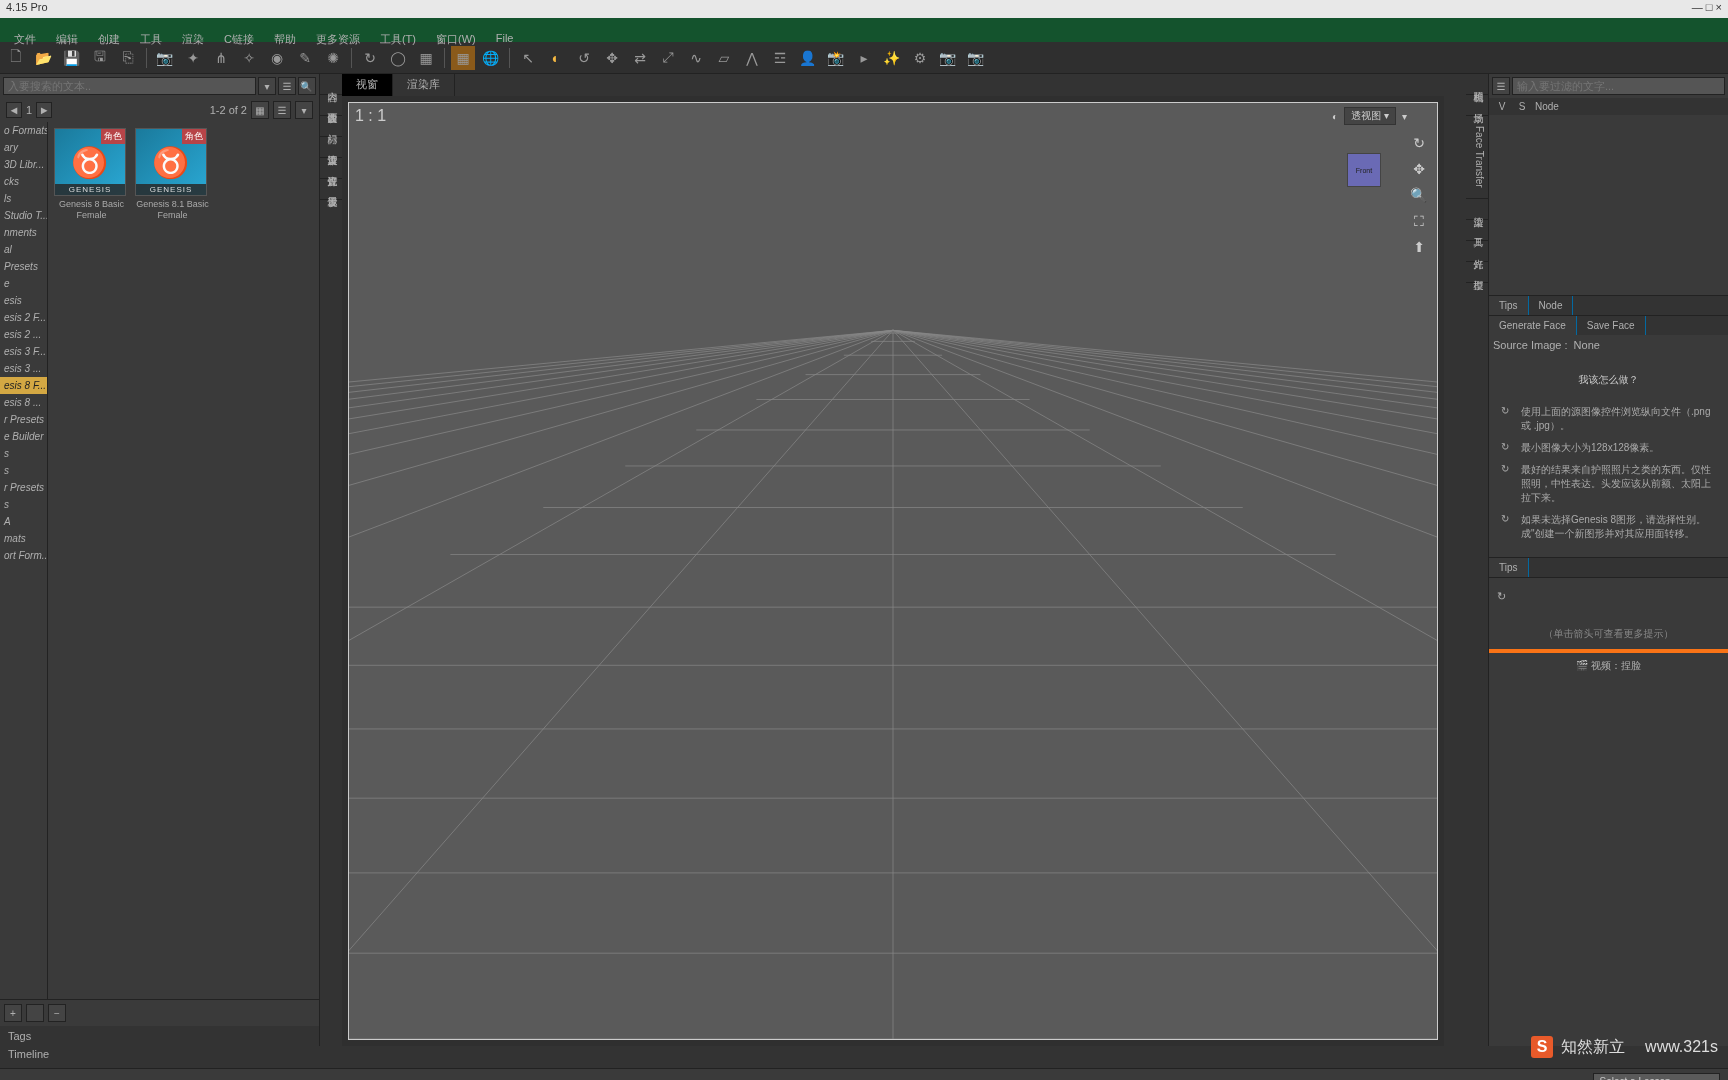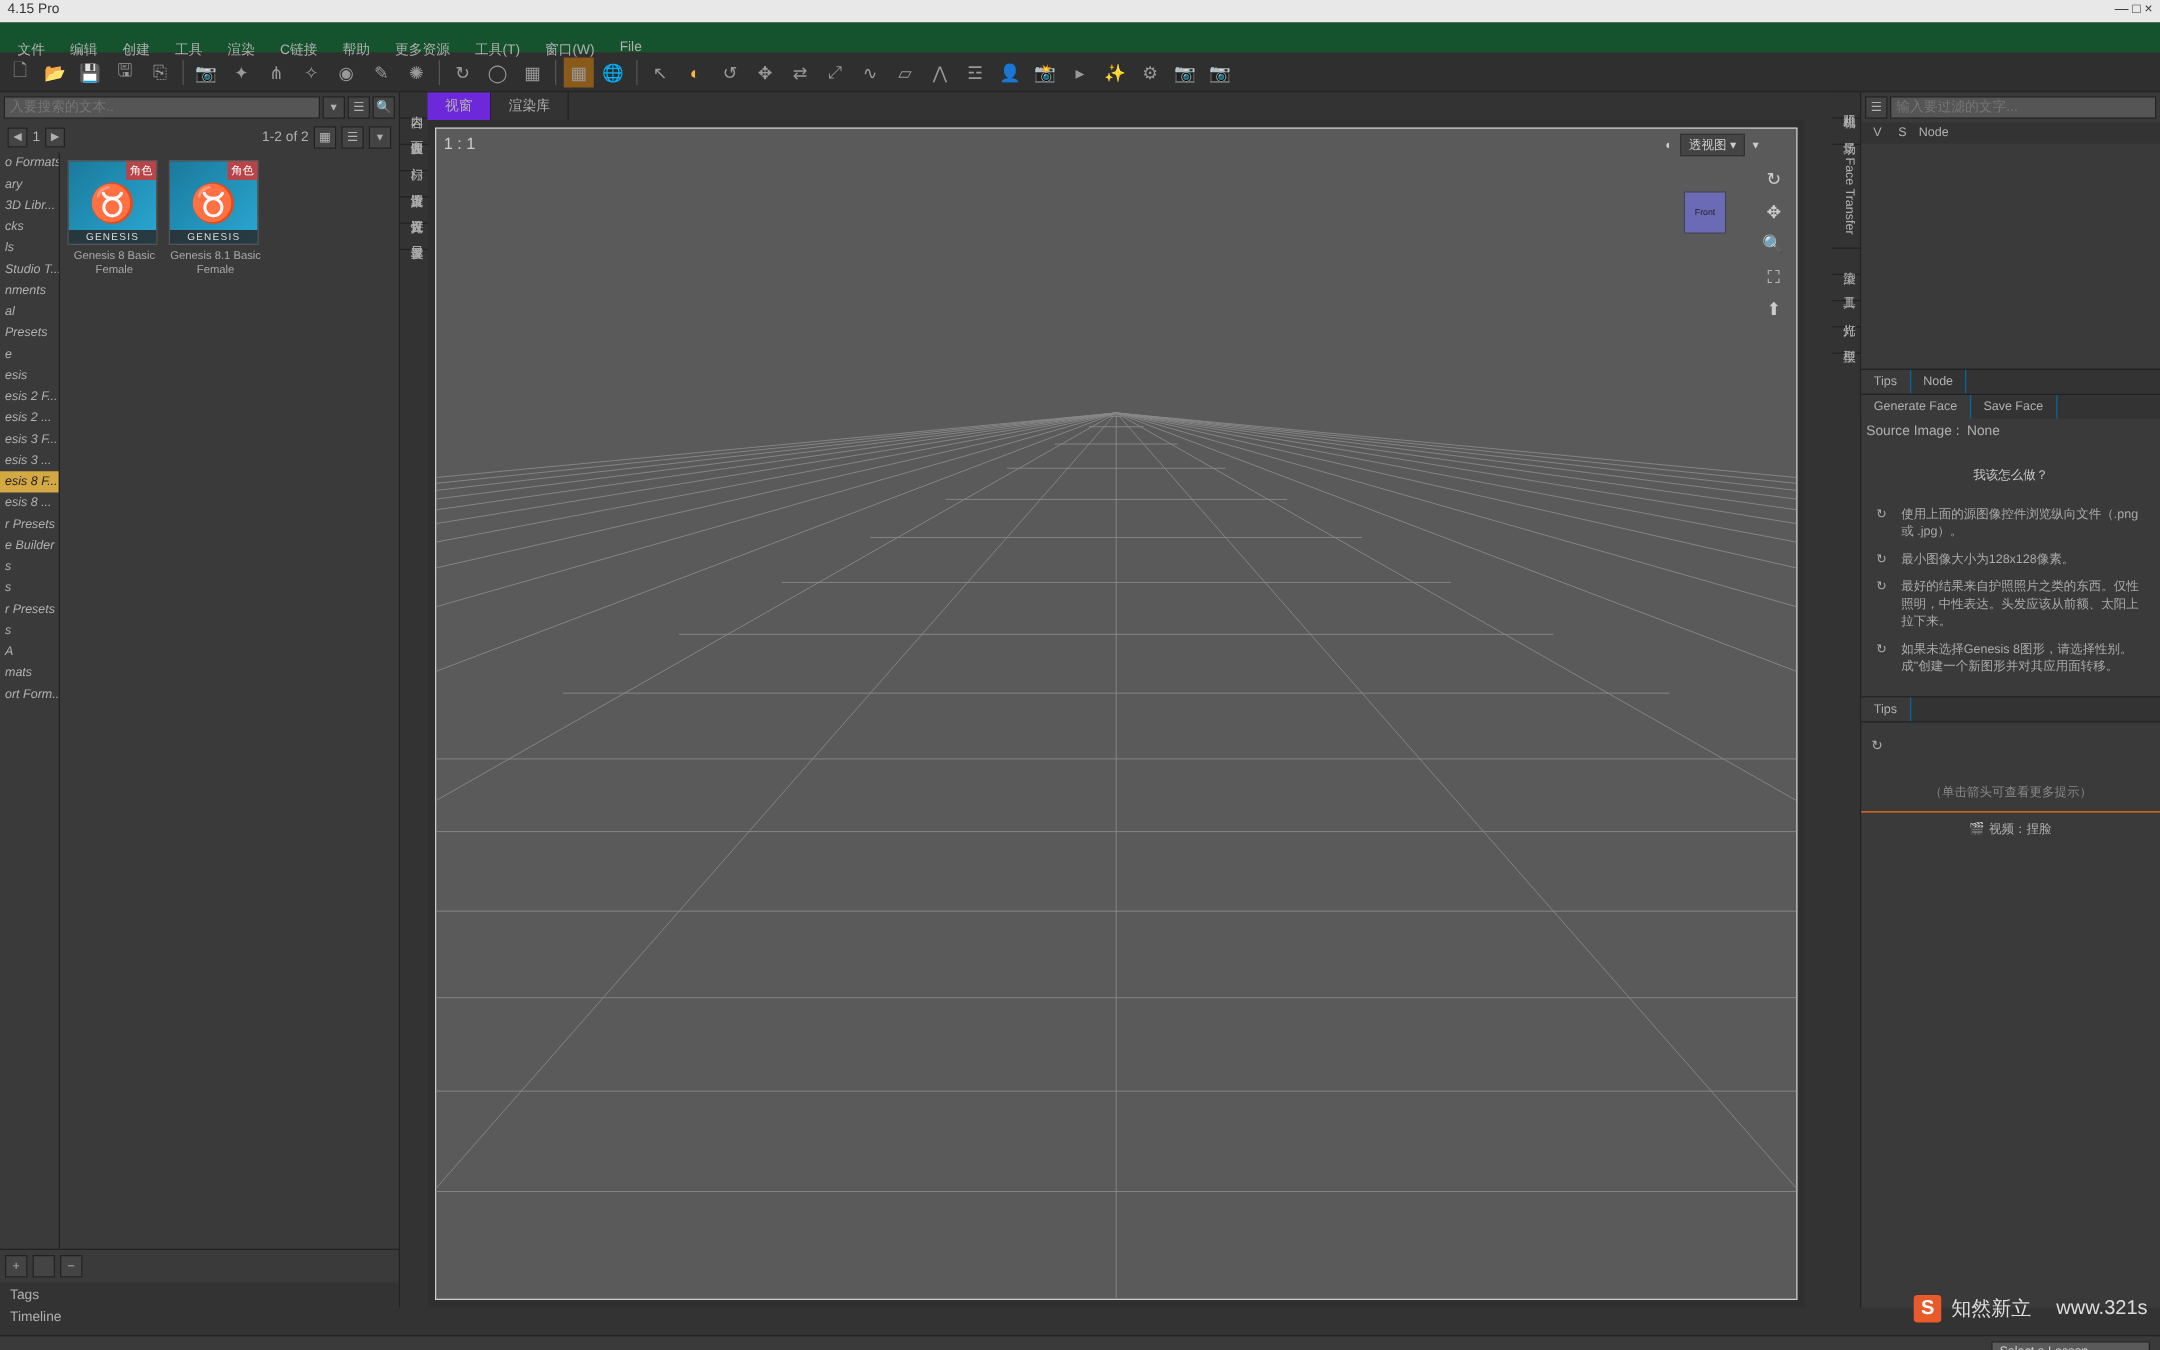--- a/index.html
+++ b/index.html
@@ -30,25 +30,25 @@
 .thumb-genesis { position: absolute; bottom: 0; left: 0; right: 0; background: rgba(40,40,40,0.85); color: #ddd; font-size: 8px; padding: 1px; letter-spacing: 1px; }
 .thumb-symbol { position: absolute; top: 16px; left: 50%; transform: translateX(-50%); color: #0a2838; font-size: 30px; font-weight: bold; }
 .thumb-label { font-size: 9px; color: #aaa; margin-top: 3px; line-height: 1.2; }
 .left-bottom { padding: 4px; display: flex; gap: 4px; border-top: 1px solid #222; }
 .left-tab { background: #333; padding: 4px 8px; font-size: 11px; }
 .center-panel { flex: 1; display: flex; flex-direction: column; background: #2f2f2f; }
 .vert-tab-strip { width: 22px; background: #333; display: flex; flex-direction: column; }
 .vert-tab { writing-mode: vertical-rl; padding: 10px 3px; font-size: 10px; cursor: pointer; border-bottom: 1px solid #222; }
 .viewport-tabs { display: flex; background: #333; height: 22px; }
 .vp-tab { padding: 3px 14px; font-size: 11px; cursor: pointer; border-right: 1px solid #222; }
-.vp-tab.active { background: #6d28d9; }
+.vp-tab.active { background: #000000; }
 .viewport-wrap { flex: 1; display: flex; }
 .viewport-container { flex: 1; position: relative; padding: 6px; }
 .viewport { width: 100%; height: 100%; background: #5a5a5a; position: relative; border: 1px solid #ccc; overflow: hidden; }
-.vp-label { position: absolute; top: 4px; left: 6px; color: #ccc; font-size: 13px; }
+.vp-label { position: absolute; top: 4px; left: 6px; color: #ccc; font-size: 16px; }
 .vp-header-right { position: absolute; top: 4px; right: 30px; display: flex; gap: 6px; align-items: center; font-size: 10px; color: #ccc; z-index: 5; }
 .vp-dropdown { background: #444; padding: 1px 6px; border: 1px solid #333; cursor: pointer; }
 .vp-nav-icons { position: absolute; top: 30px; right: 8px; display: flex; flex-direction: column; gap: 6px; z-index: 5; }
 .nav-icon { width: 20px; height: 20px; display: flex; align-items: center; justify-content: center; color: #ccc; cursor: pointer; font-size: 14px; }
 .nav-cube { position: absolute; top: 50px; right: 50px; width: 40px; height: 40px; z-index: 5; }
 .cube-face { width: 34px; height: 34px; background: #6a6ab5; border: 1px solid #444; font-size: 7px; display: flex; align-items: center; justify-content: center; color: #222; }
 .grid-svg { position: absolute; inset: 0; width: 100%; height: 100%; }
 .right-panel { width: 240px; background: #3a3a3a; display: flex; flex-direction: column; border-left: 1px solid #222; }
 .node-row { background: #333; padding: 3px 6px; font-size: 10px; display: flex; gap: 6px; }
 .node-col { width: 14px; text-align: center; }
@@ -57,21 +57,21 @@
 .mini-tab.active { background: #3a3a3a; }
 .panel-content { padding: 8px; font-size: 10px; color: #aaa; flex-shrink: 0; }
 .row-label { display: flex; gap: 6px; padding: 4px; }
 .section-title { text-align: center; padding: 10px; color: #ccc; }
 .bullet-list { padding: 4px; }
 .bullet-item { display: flex; gap: 8px; padding: 4px 0; }
 .bullet-icon { width: 12px; }
 .bullet-text { flex: 1; line-height: 1.4; }
 .tip-panel { border-top: 1px solid #222; padding: 8px; }
 .tip-subtext { text-align: center; font-size: 10px; color: #888; margin-top: 20px; }
-.action-row { text-align: center; padding: 6px; border-top: 1px solid #f97316; font-size: 10px; }
+.action-row { text-align: center; padding: 6px; border-top: 4px solid #f97316; font-size: 10px; }
 .lesson-bar { height: 26px; background: #3a3a3a; display: flex; align-items: center; padding: 0 8px; border-top: 1px solid #222; justify-content: flex-end; }
 .lesson-select { background: #5a5a5a; color: #ccc; padding: 2px 40px 2px 6px; font-size: 10px; border: 1px solid #222; }
 .timeline-bar { height: 22px; background: #333; padding: 2px 8px; font-size: 11px; }
 .watermark { position: absolute; bottom: 22px; right: 10px; color: #ddd; font-size: 16px; display: flex; align-items: center; gap: 8px; z-index: 100; }
 .wm-badge { width: 22px; height: 22px; background: #e85a2a; border-radius: 3px; display: flex; align-items: center; justify-content: center; color: white; font-weight: bold; }
 .scene-blank { height: 180px; background: #3a3a3a; }
 </style>
 </head>
 <body>
 

